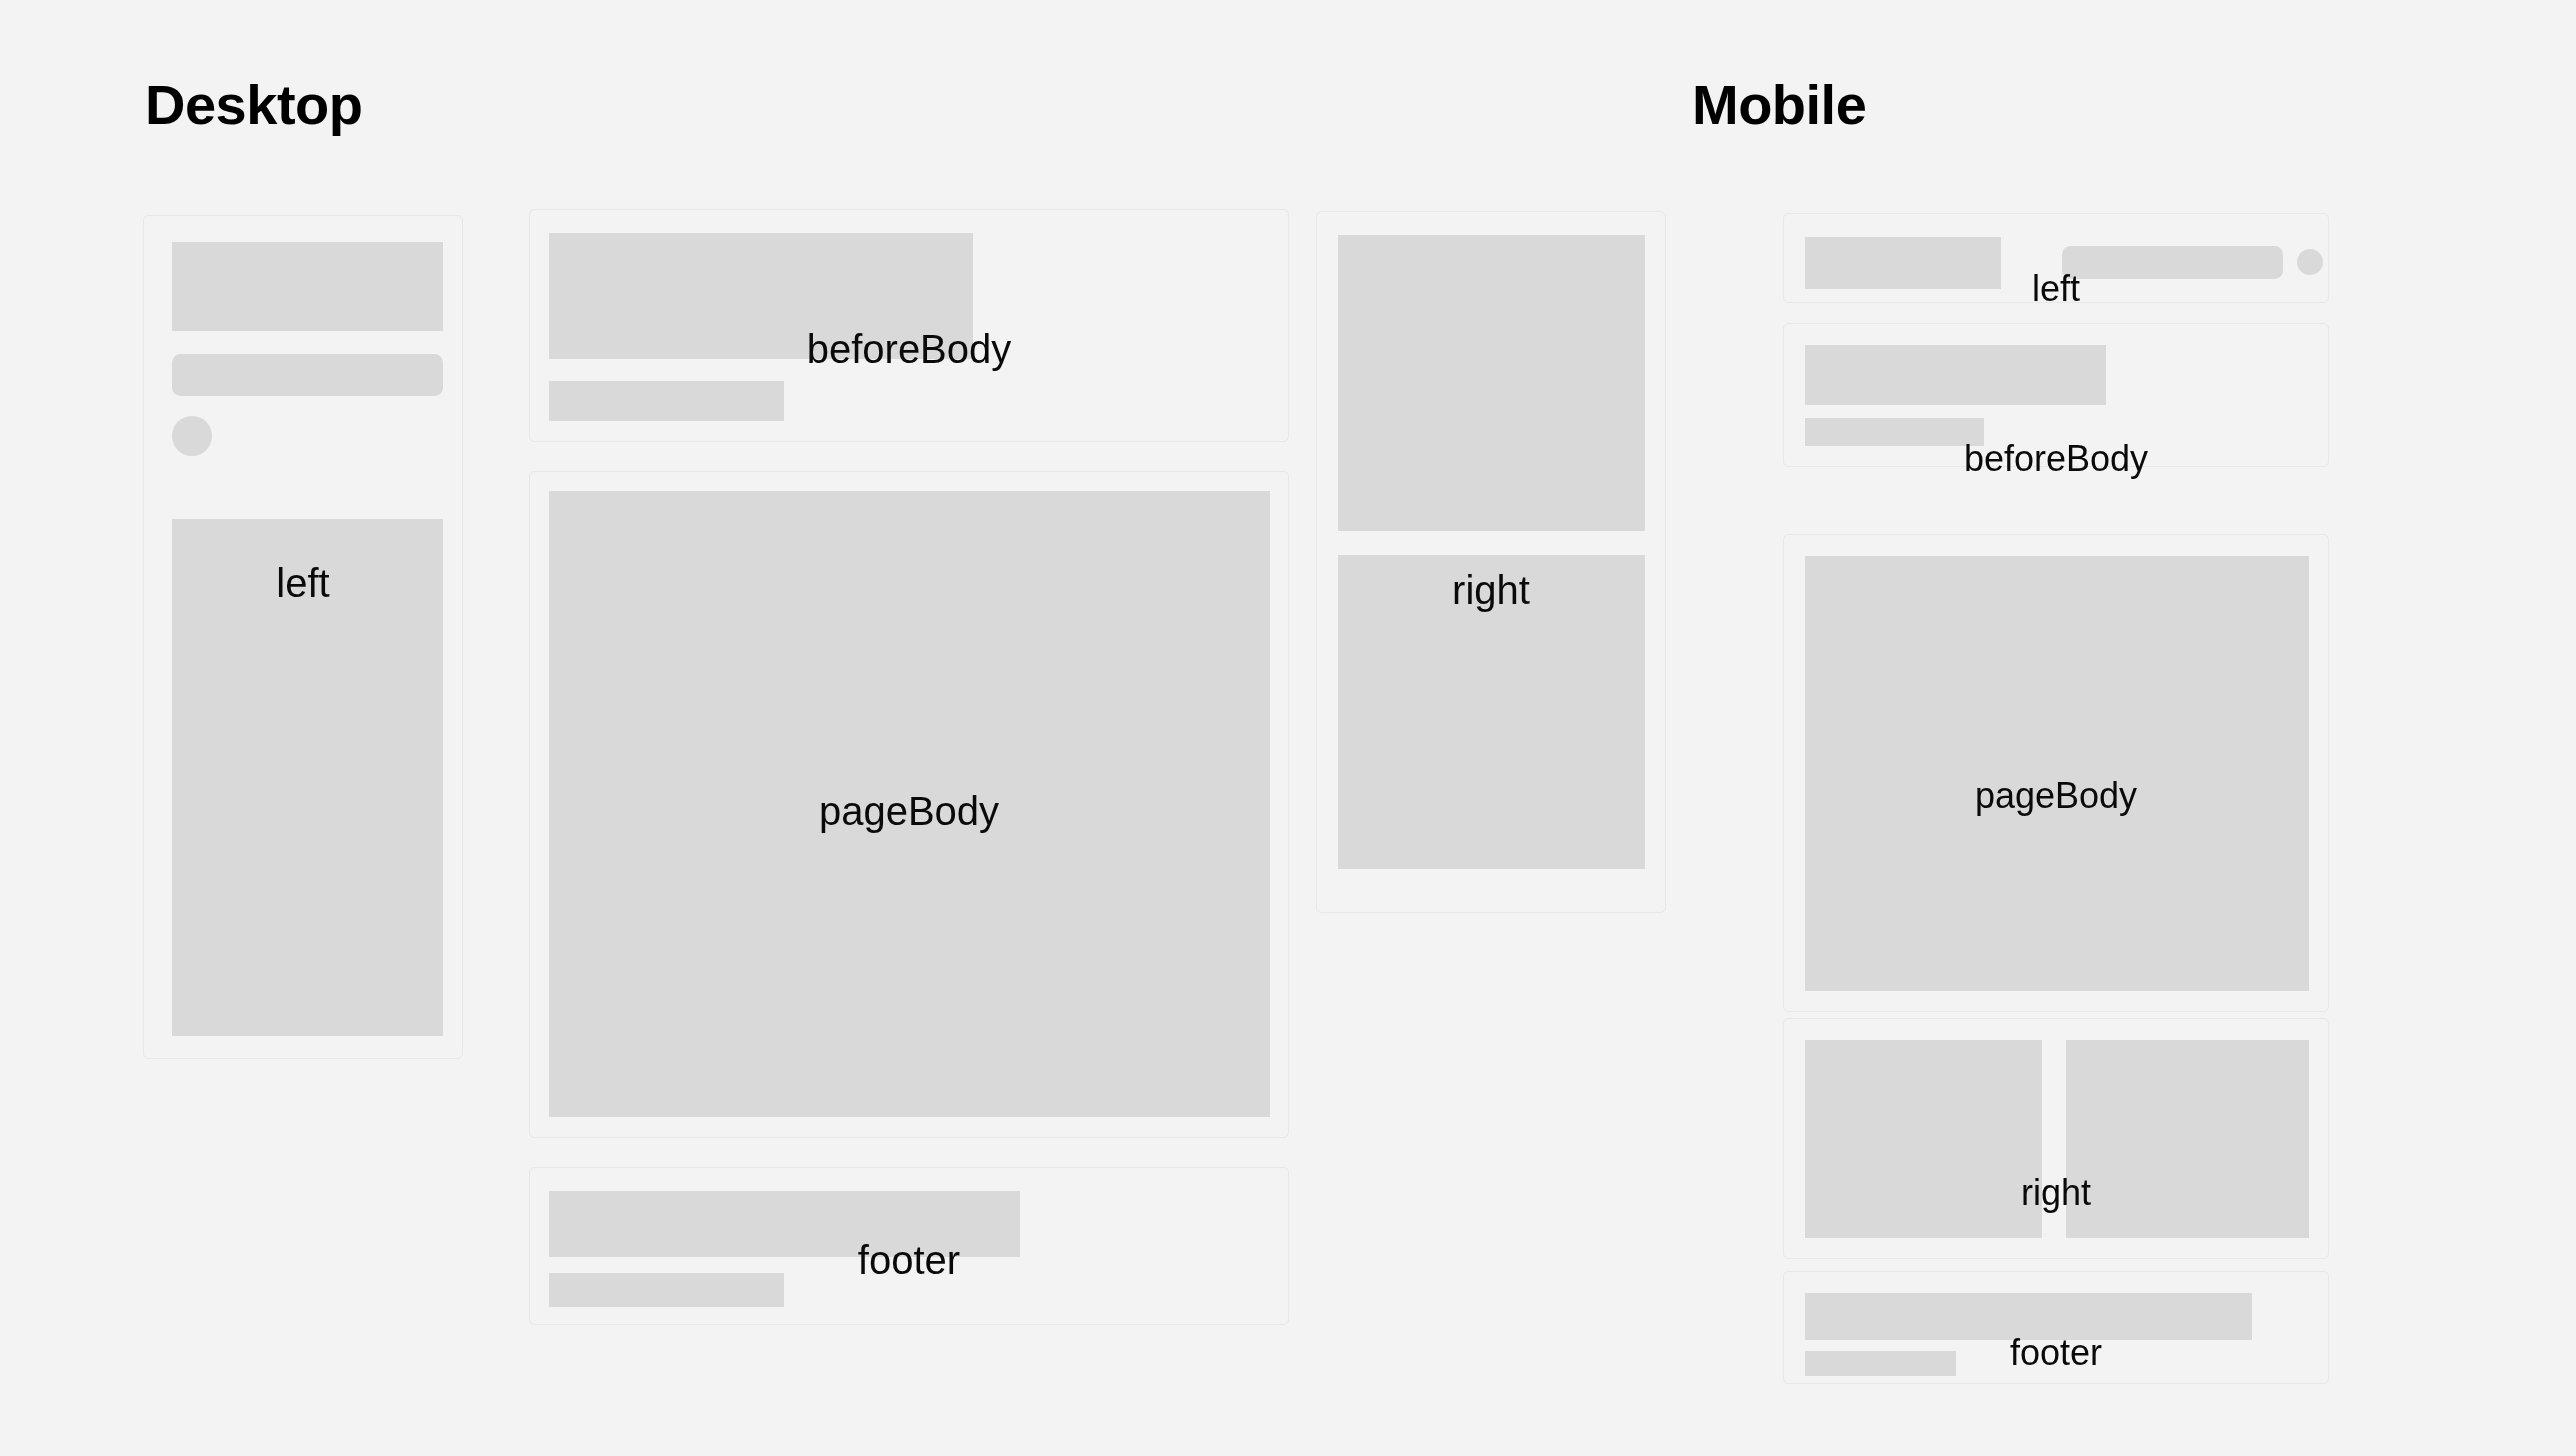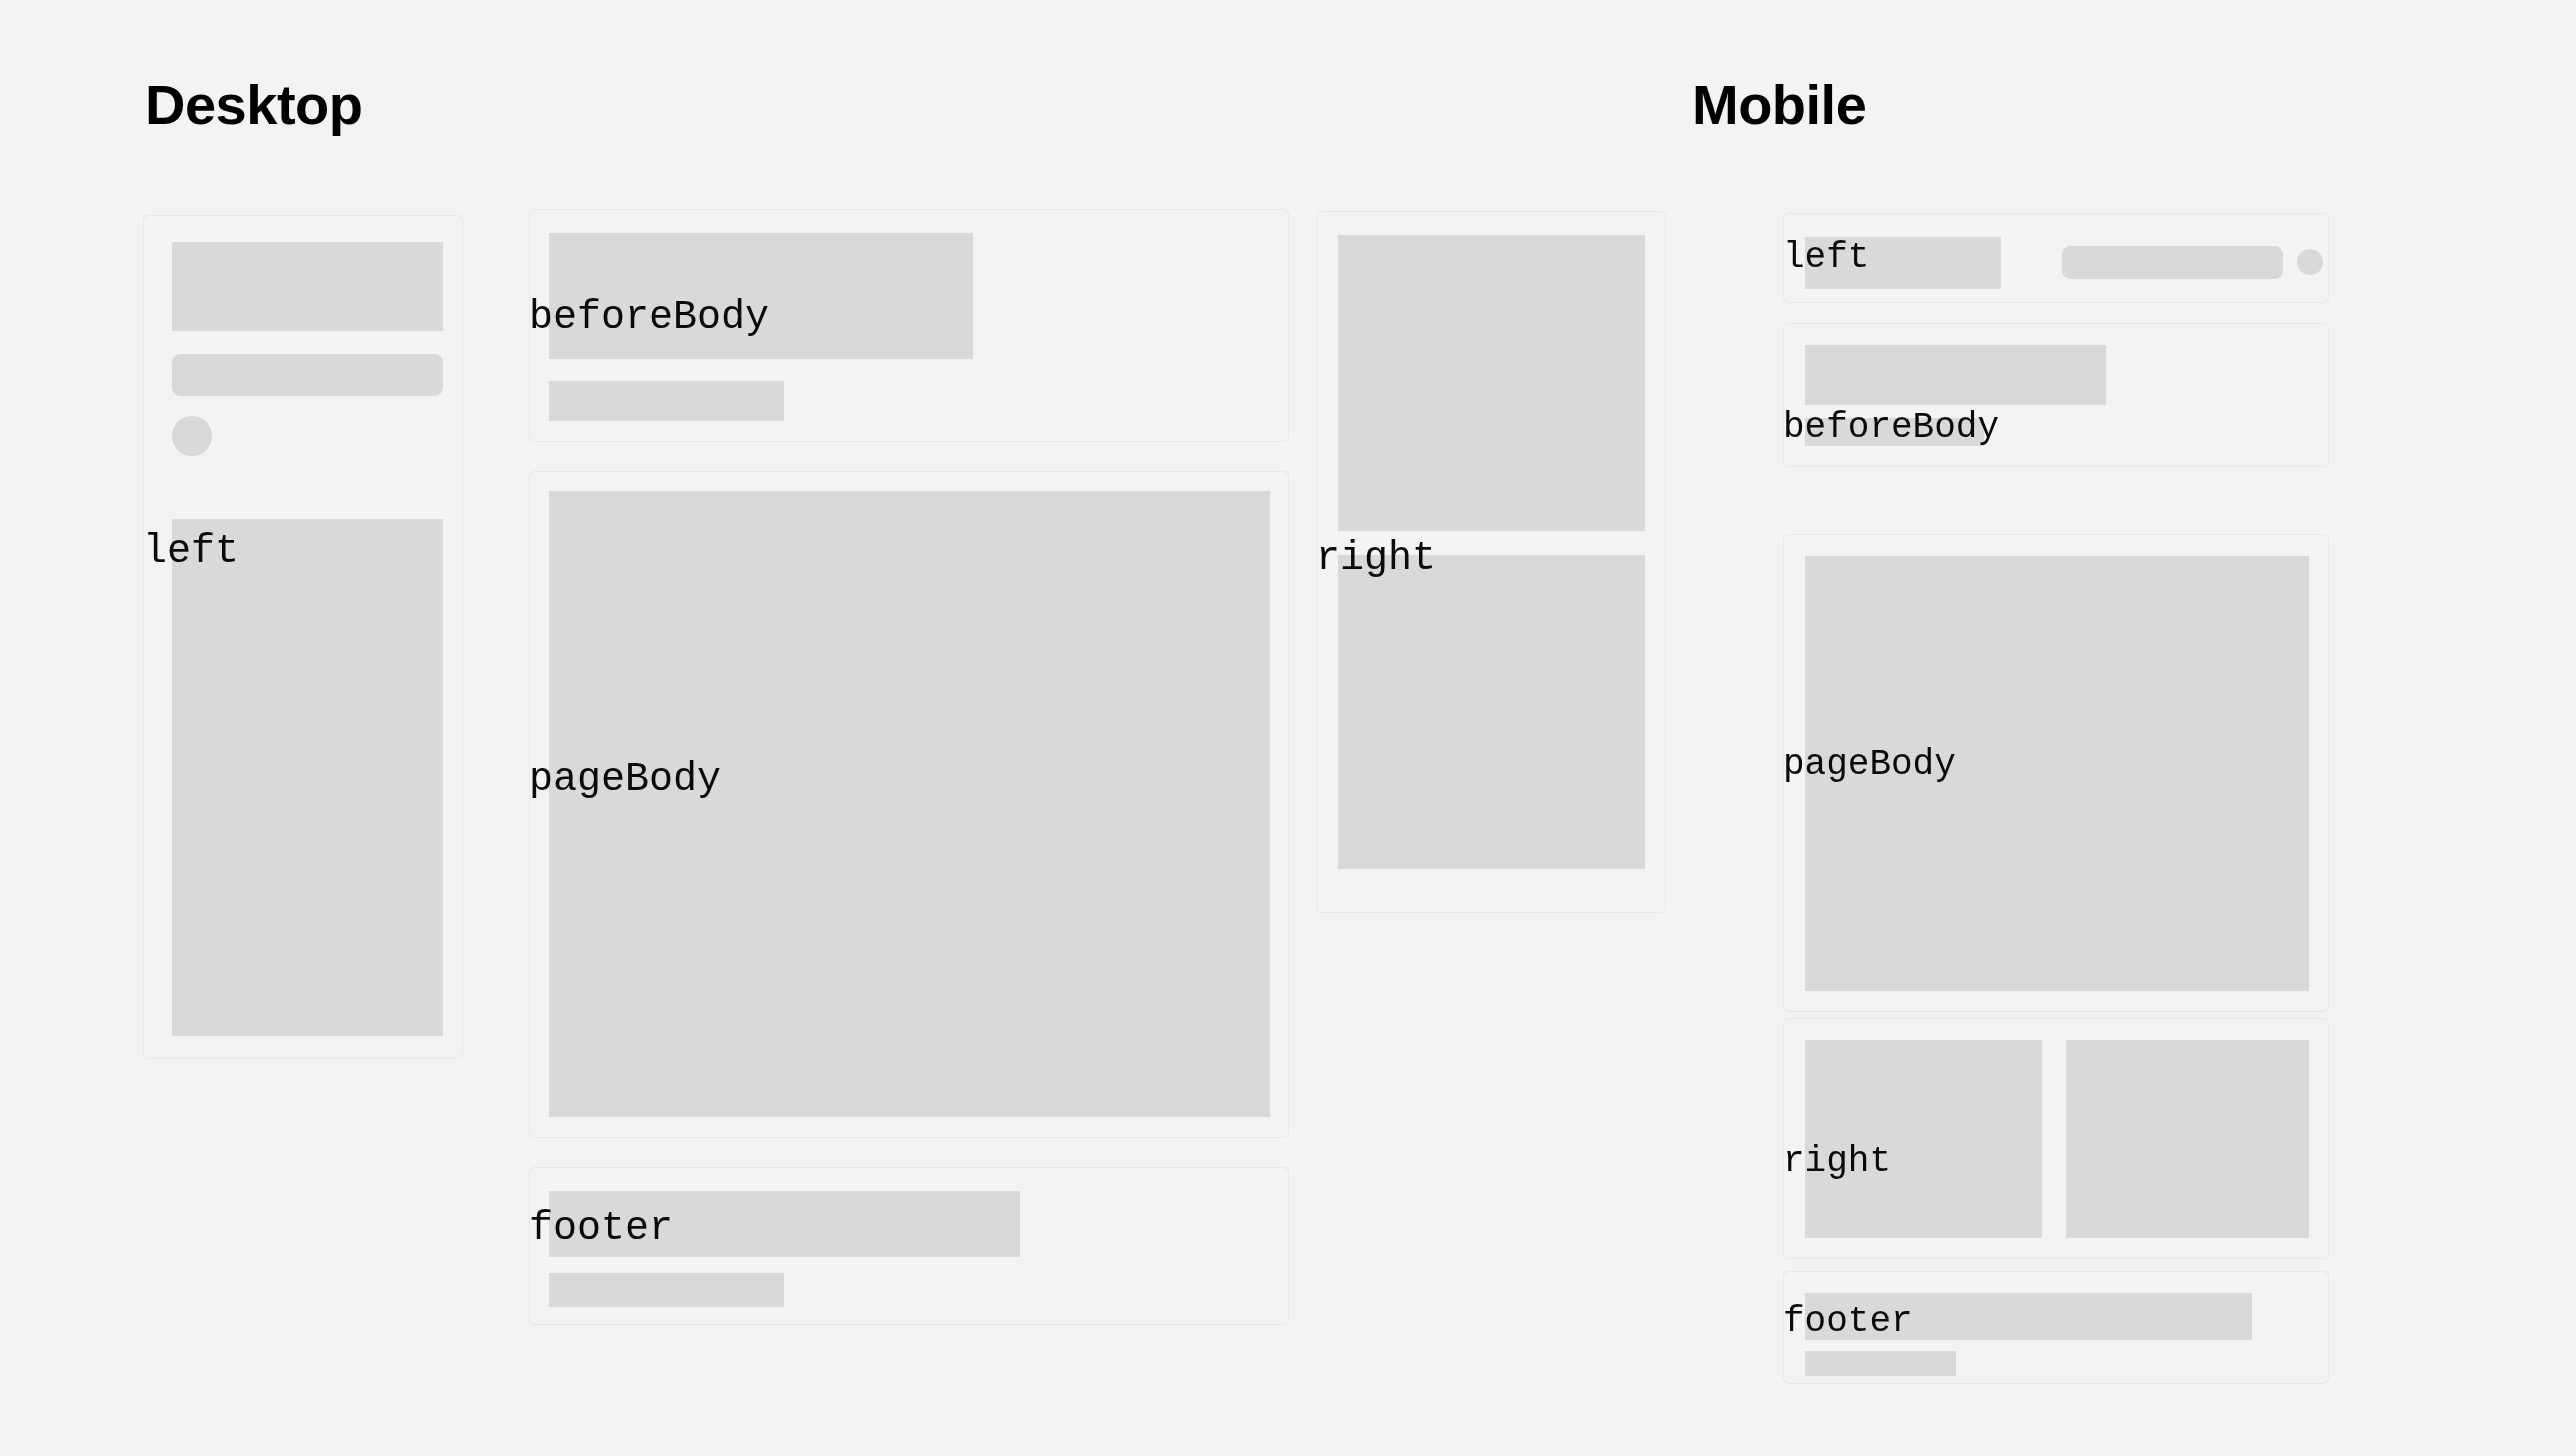--- a/index.html
+++ b/index.html
@@ -45,26 +45,27 @@
   .sk {
     position: absolute;
     background: #d9d9d9;
   }
   .sk-round { border-radius: 8.5px; }
   .sk-circle { border-radius: 50%; }
 
   
   .region-label {
     position: absolute;
-    font-family: Liberation Mono, monospace;
+    font-family: Liberation Sans, sans-serif;
     color: #0a0a0a;
     white-space: nowrap;
-    text-align: left;
+    text-align: center;
     pointer-events: none;
     z-index: 5;
+    margin-top: 31px;
   }
 
   
 
   
   #panel-desktop-left { left: 143px; top: 215px; width: 320px; height: 844px; }
   #d-left-block-1  { left: 28px; top: 26px;  width: 271px; height: 89px; }
   #d-left-block-2  { left: 28px; top: 138px; width: 271px; height: 42px;  }
   #d-left-circle   { left: 28px; top: 200px; width: 40px;  height: 40px;  }
   #d-left-block-3  { left: 28px; top: 303px; width: 271px; height: 517px; }

